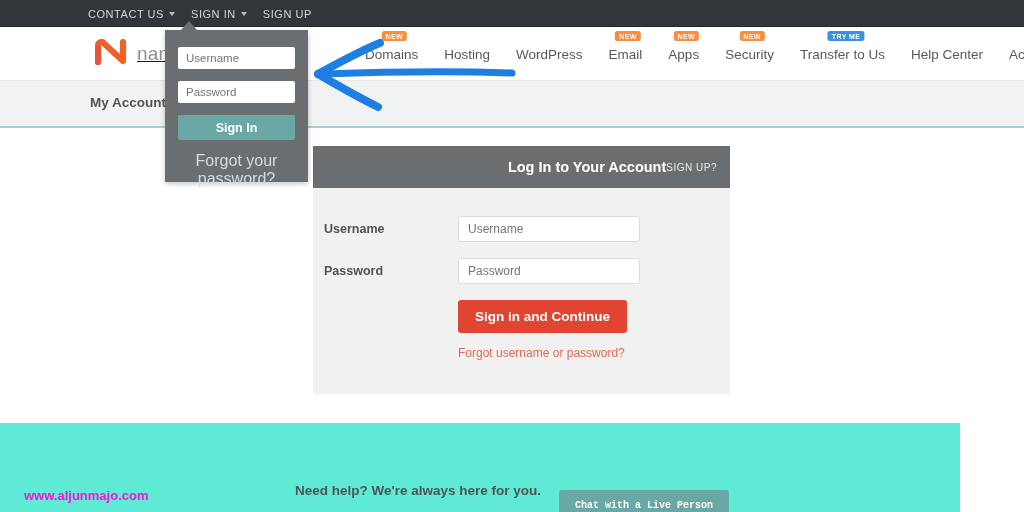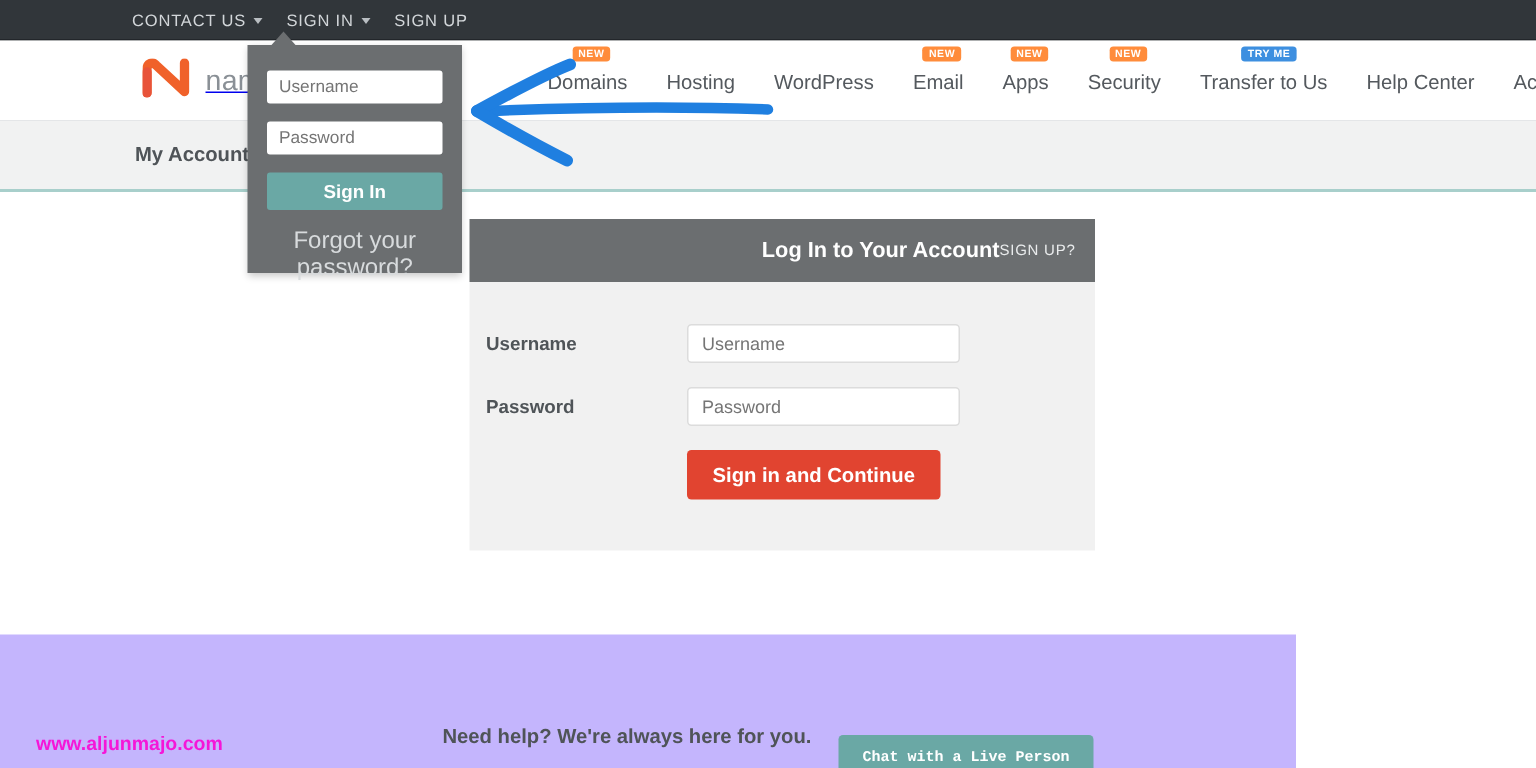--- a/index.html
+++ b/index.html
@@ -117,22 +117,22 @@
     font-weight: bold; padding: 9px 17px; border-radius: 3px; cursor: pointer;
     font-family: "Liberation Sans", sans-serif;
   }
   .card-forgot {
     display: block; padding-left: 145px; margin-top: 13px;
     color: #e06a52; font-size: 12px; text-decoration: none;
   }
 
   
   .helpband {
-    position: absolute; left: 0; top: 423px; width: 864px; height: 89px;
-    background: #c4b5fd;
+    position: absolute; left: 0; top: 423px; width: 960px; height: 89px;
+    background: #5eead4;
   }
   .helpinner {
     position: absolute; left: 0; top: 36px; width: 1024px;
     display: flex; align-items: center; justify-content: center; gap: 18px;
   }
   .helptext { font-size: 13.5px; color: #4f5458; font-weight: bold; }
   .btn-chat {
     background: #6aa8a5; border: none; color: #fff; font-size: 10px;
     font-weight: bold; padding: 10px 16px; border-radius: 3px; cursor: pointer;
     font-family: Liberation Mono, monospace;
@@ -239,20 +239,21 @@
         <span class="flabel">Username</span>
         <input class="finput" type="text" placeholder="Username" style="">
       </div>
       <div class="frow">
         <span class="flabel">Password</span>
         <input class="finput" type="password" placeholder="Password" style="">
       </div>
       <div class="submit-wrap">
         <button class="btn-submit">Sign in and Continue</button>
       </div>
+      <a class="card-forgot" href="#">Forgot username or password?</a>
     </div>
   </div>
 
   <div class="helpband">
     <div class="helpinner">
       <span class="helptext">Need help? We're always here for you.</span>
       <button class="btn-chat">Chat with a Live Person</button>
     </div>
   </div>
 

